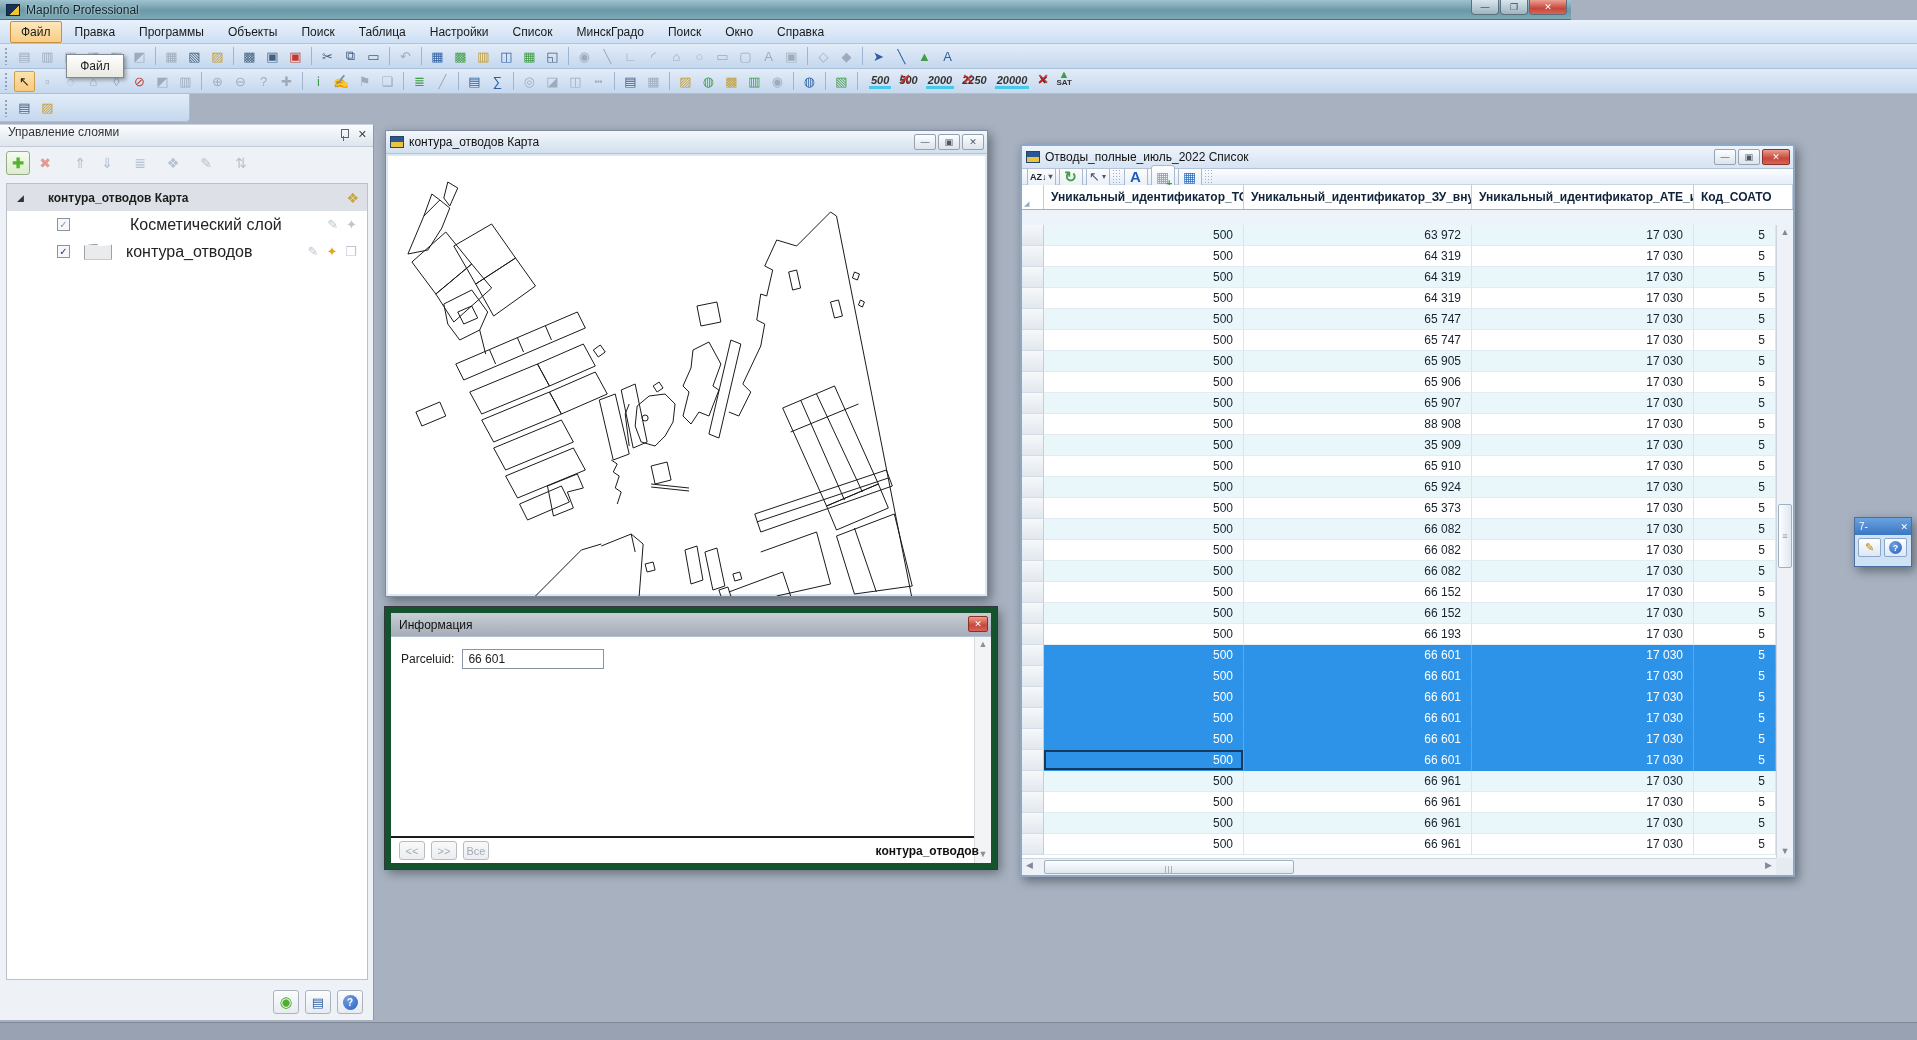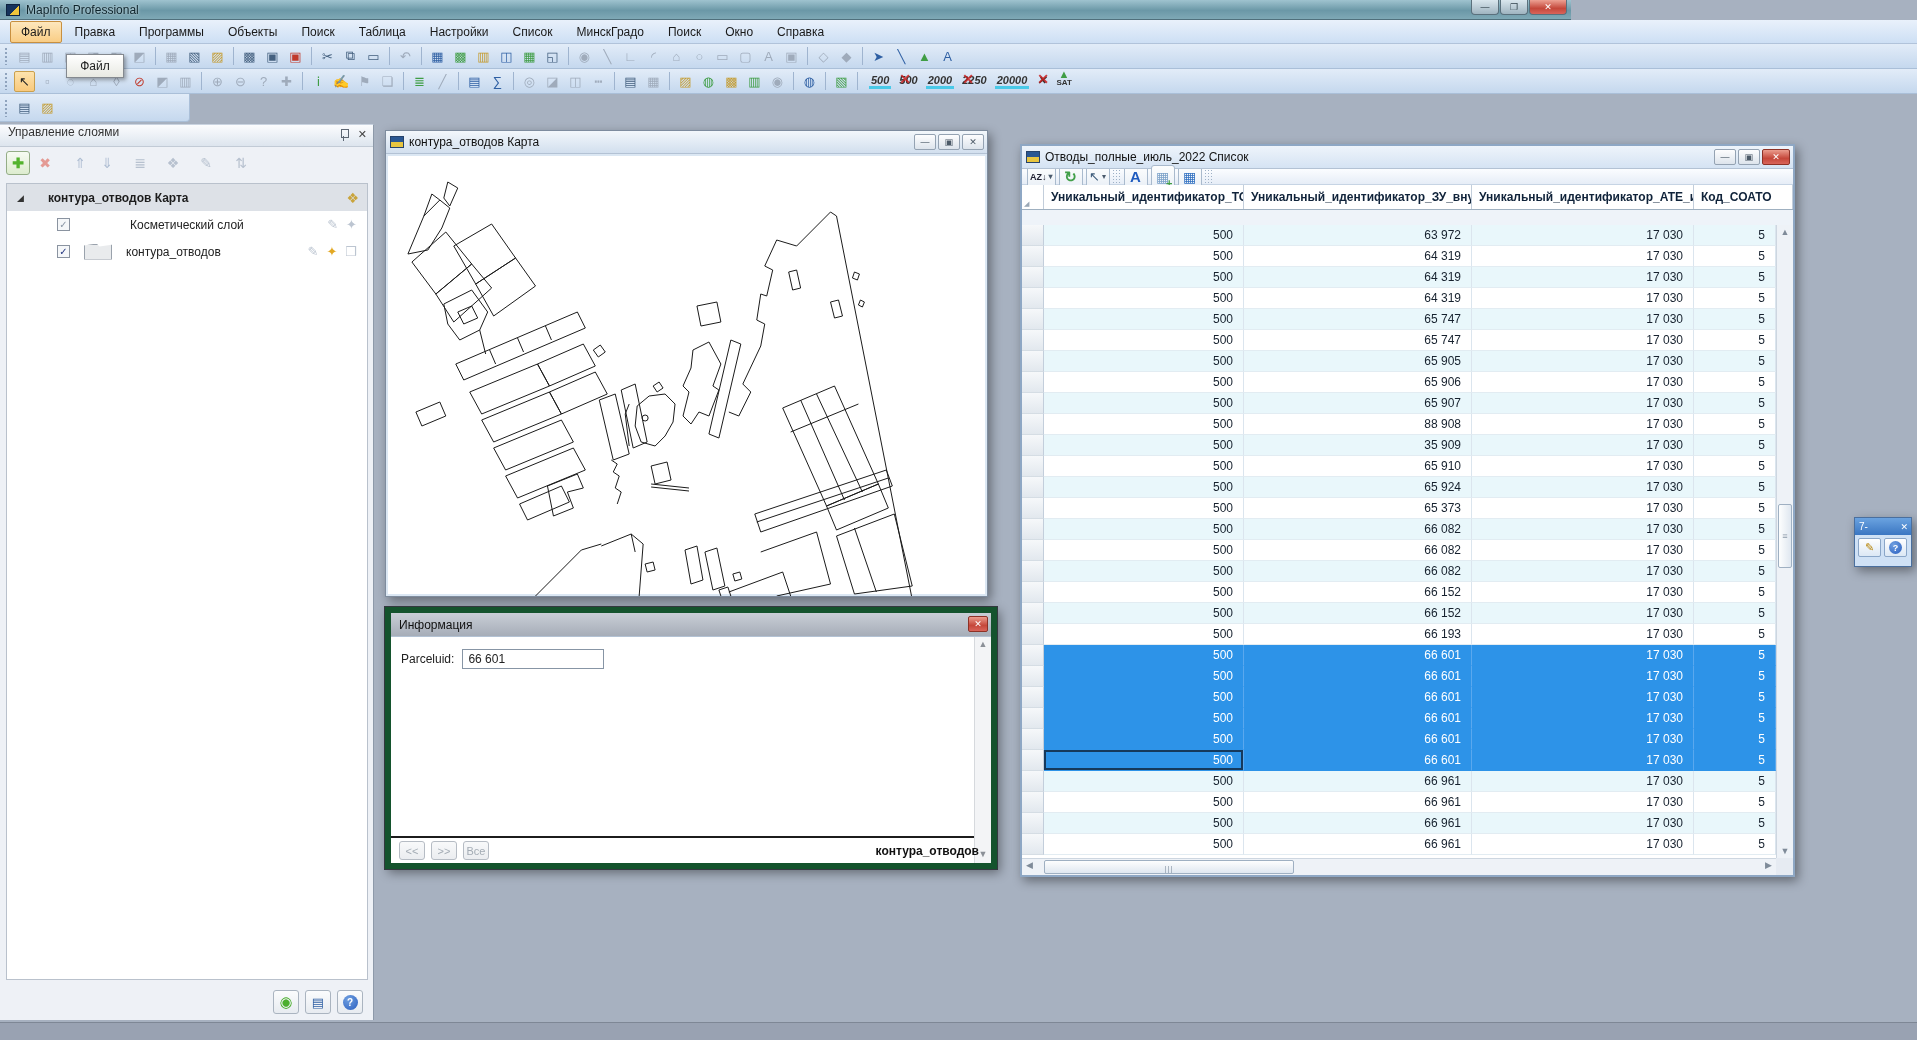--- a/index.html
+++ b/index.html
@@ -84,21 +84,21 @@
   .treenode .tri { font-size:9px; color:#333; margin:0 10px 0 10px; }
   .treenode .ttl { font-size:12px; font-weight:bold; color:#1c1c1c; margin-left:14px; }
   .treenode .tags { position:absolute; right:8px; color:#c9a43c; font-size:14px; }
   .treerow { height:27px; display:flex; align-items:center; position:relative; }
   .cb { width:13px; height:13px; border:1px solid #8a93a0; background:#f5f7f9; margin-left:50px;
     display:flex; align-items:center; justify-content:center; font-size:10px; }
   .cb.gray { color:#8b97a6; }
   .cb.blue { color:#23357f; }
   .swatch { width:28px; height:16px; margin-left:14px; background:#e9ebed; border:1px solid #9aa2ac;
     clip-path:polygon(0 12%, 45% 0, 55% 18%, 100% 8%, 100% 100%, 0 100%); }
-  .treerow .lbl { font-size:12px; color:#222; margin-left:14px; }
+  .treerow .lbl { font-size:16px; color:#222; margin-left:14px; }
   .rowicons { position:absolute; right:10px; display:flex; gap:8px; font-size:13px; }
   .ri-gray { color:#bcc5d1; }
   .ri-star { color:#e3a823; }
   .lp-bottom { position:absolute; right:10px; bottom:6px; display:flex; gap:6px; }
   .lp-bbtn { width:26px; height:24px; border:1px solid #aab4c0; border-radius:3px;
     background:linear-gradient(#fbfcfd,#e7ebf0); display:flex; align-items:center; justify-content:center; font-size:13px; }
   .lp-bbtn .pow { color:#4caf2e; font-size:15px; }
   .lp-bbtn .hlp { width:15px; height:15px; border-radius:50%; background:radial-gradient(circle at 35% 30%,#6f9fe0,#2a5fc0);
     color:#fff; font-size:10px; font-weight:bold; display:flex; align-items:center; justify-content:center; }
 

